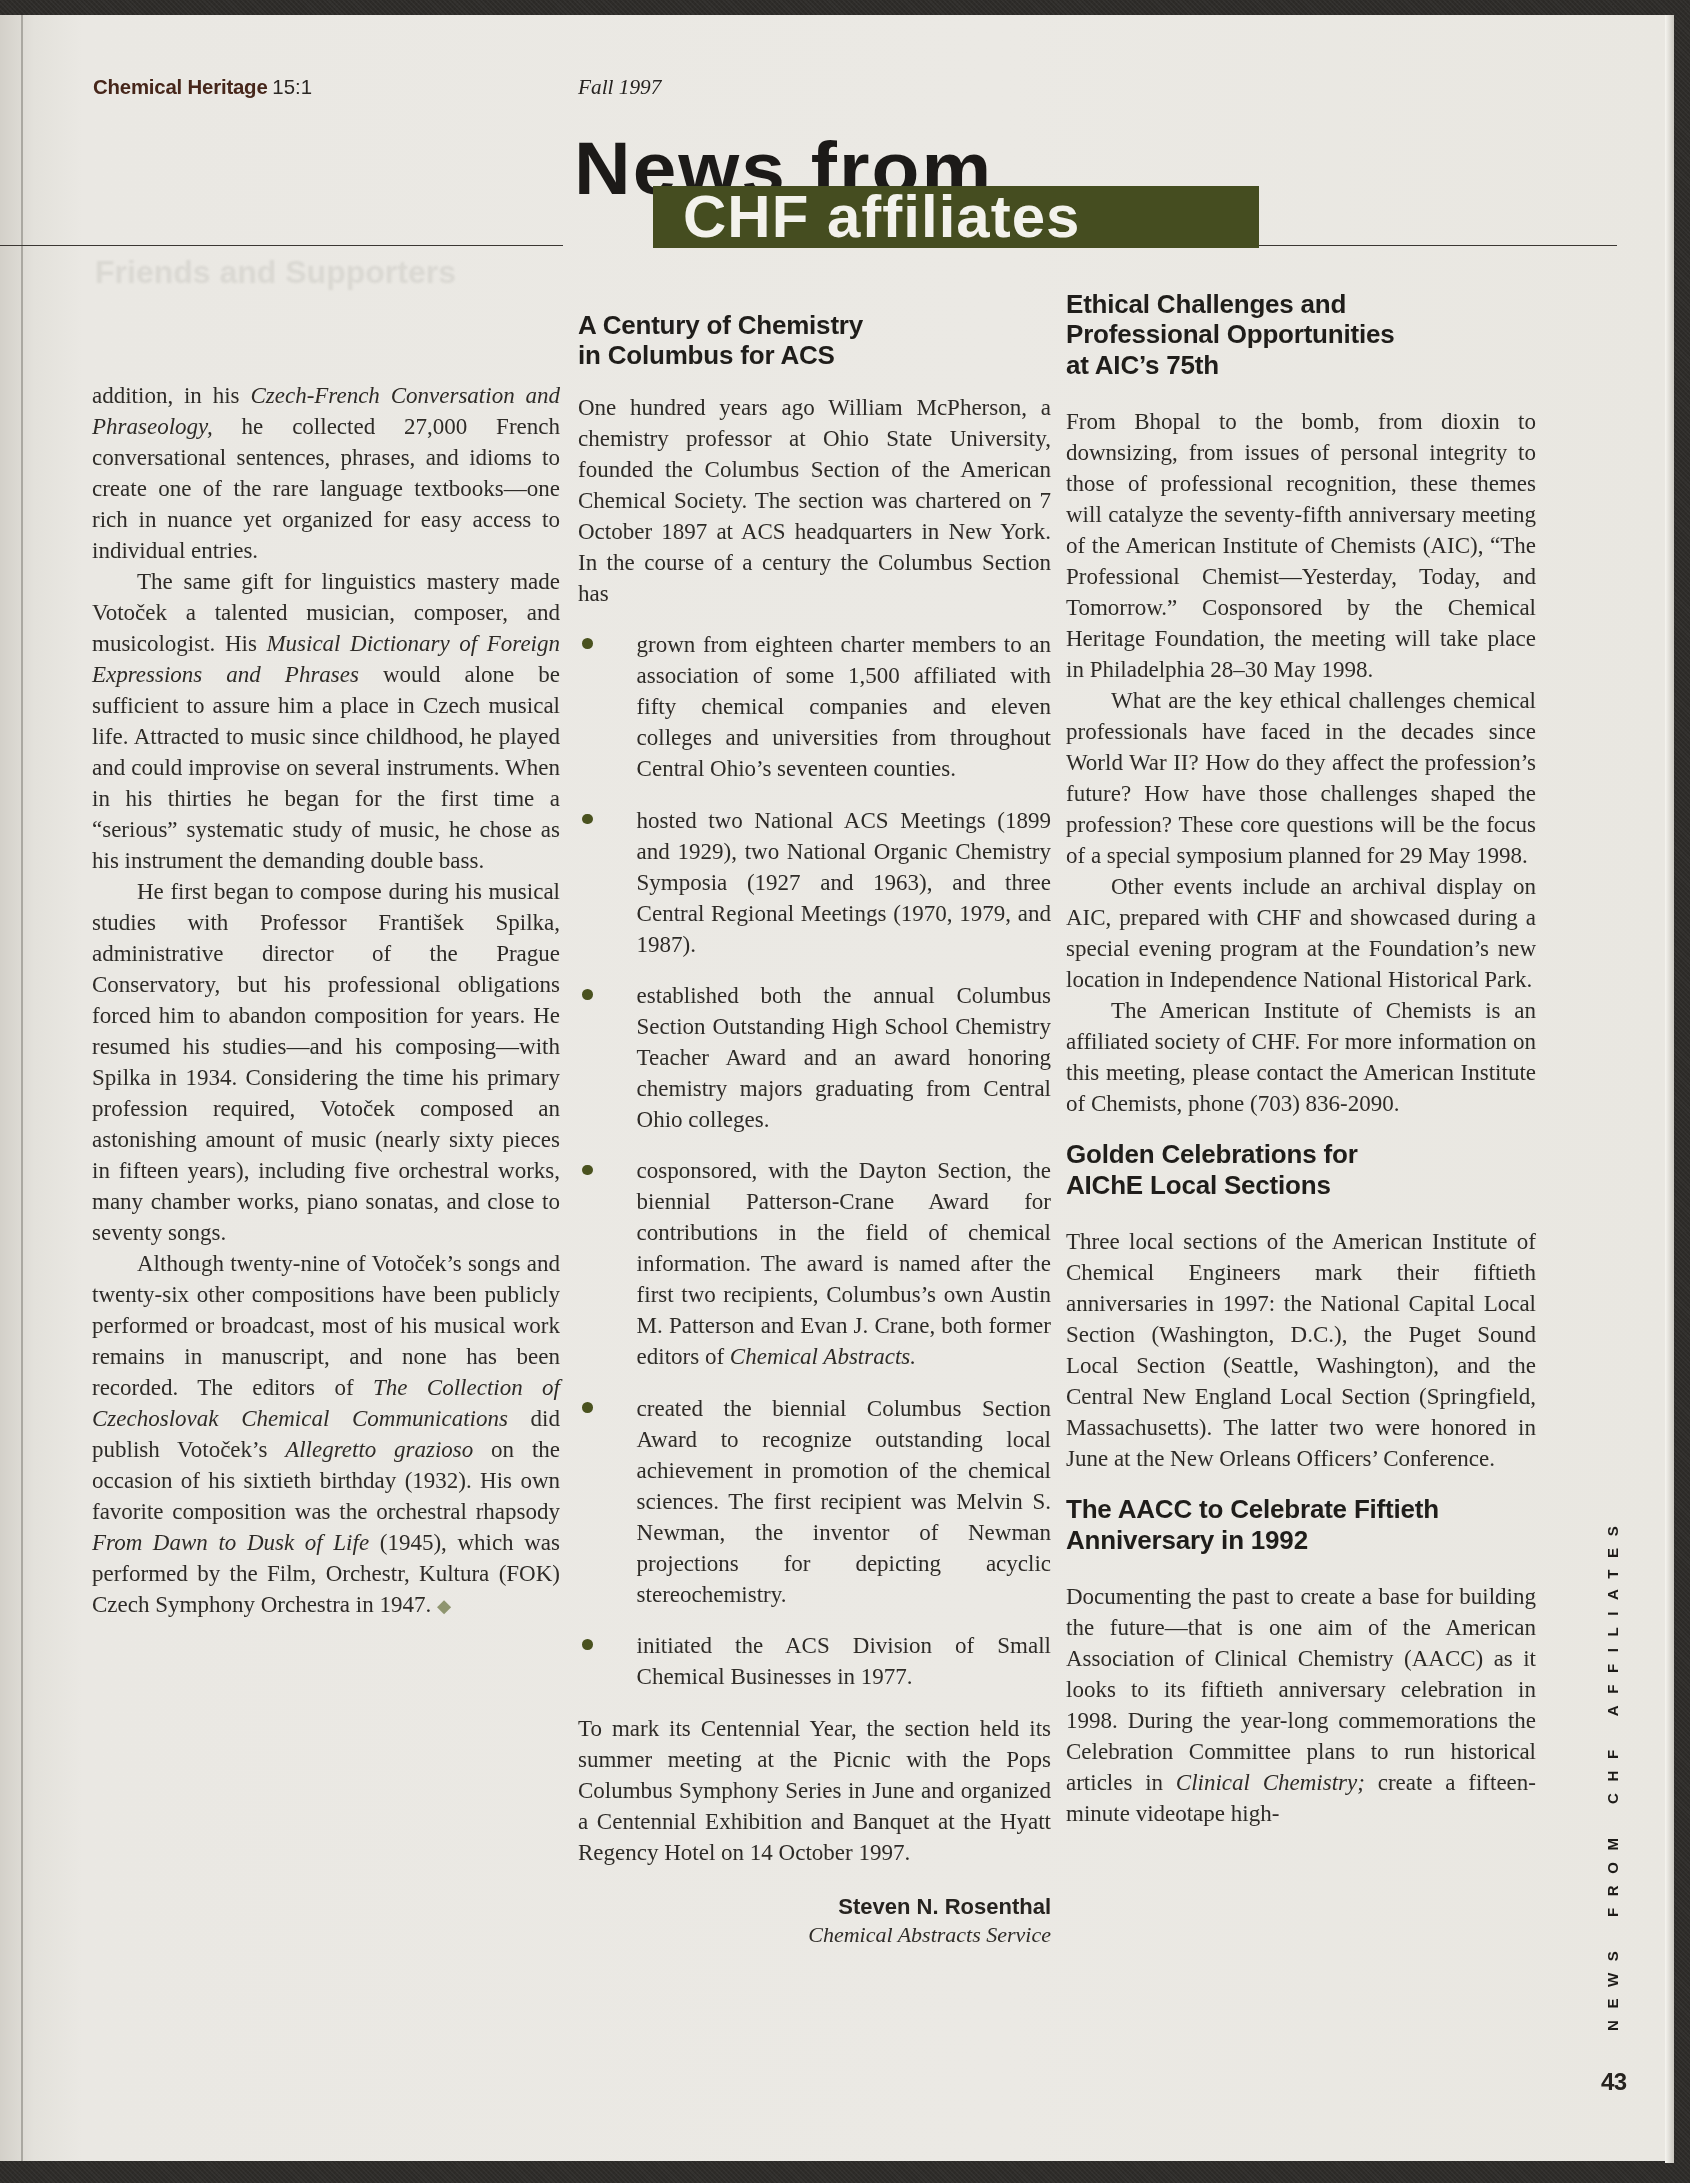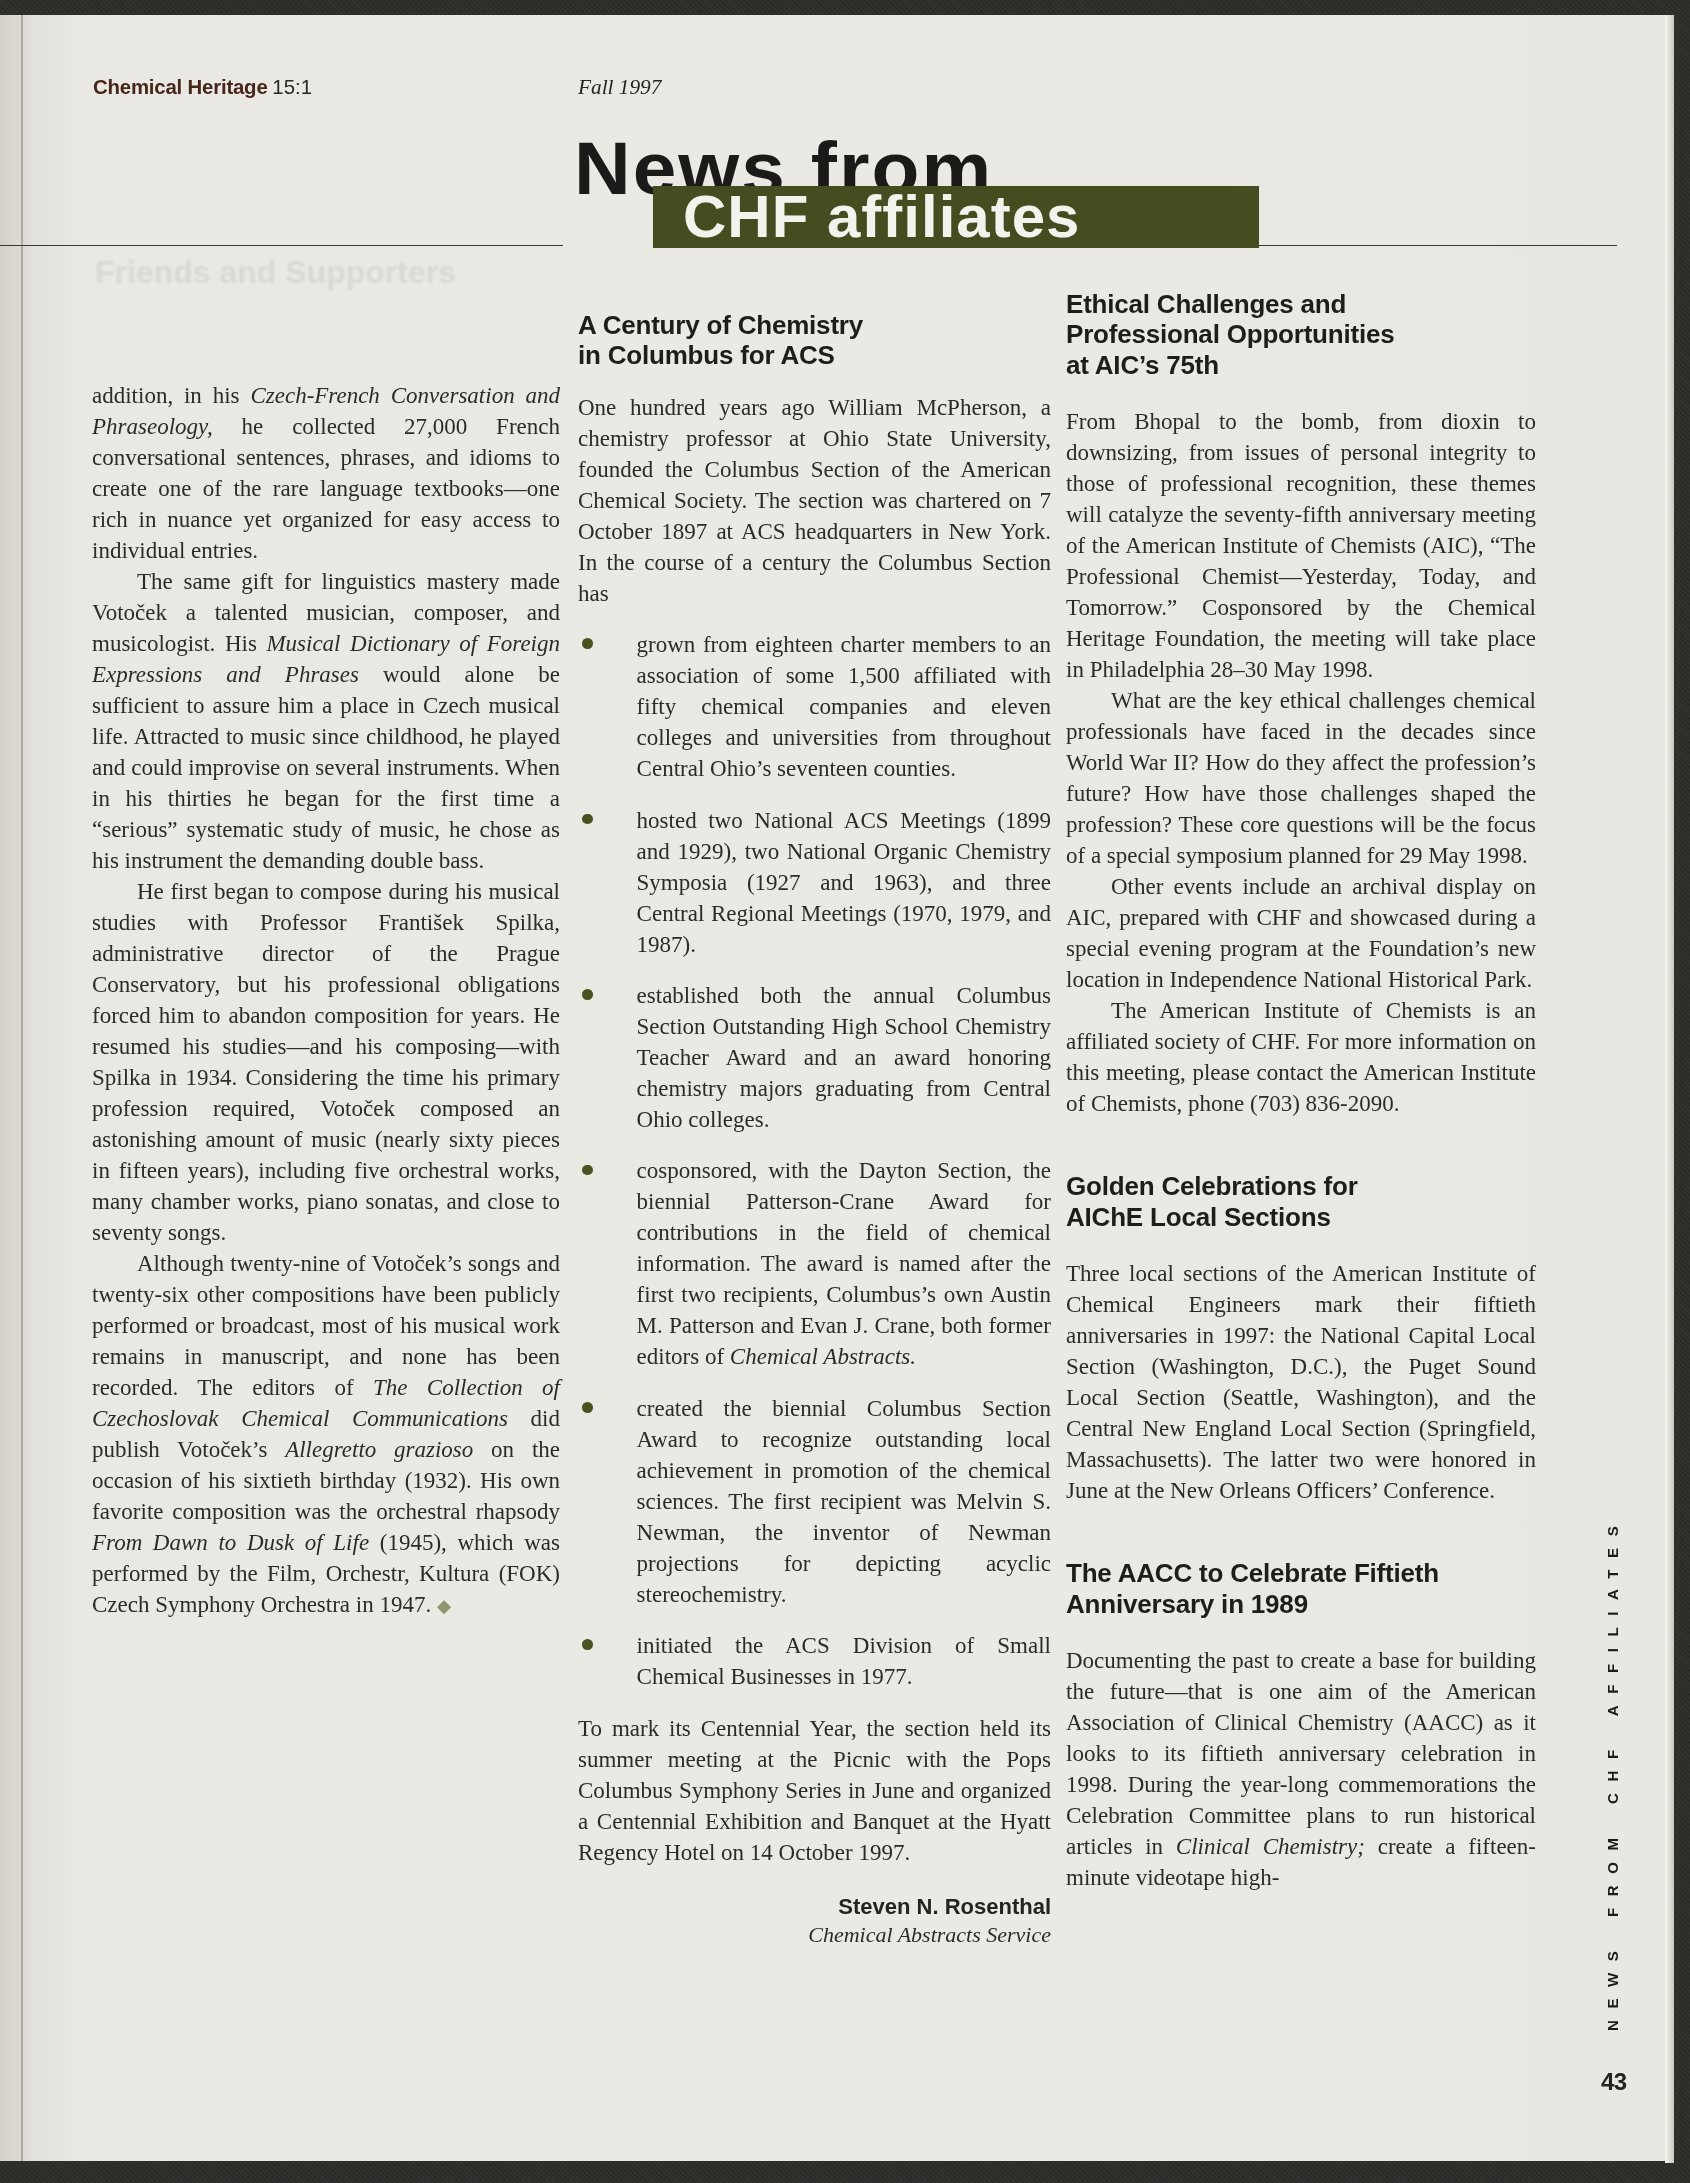--- a/index.html
+++ b/index.html
@@ -59,21 +59,21 @@
   .col p { margin:0; }
   .col-left  { left:92px;  top:365px; width:468px; }
   .col-mid   { left:578px; top:295px; width:473px; }
   .col-right { left:1066px; top:274px; width:470px; }
   .indent { text-indent:45px; }
   h3.subhead {
     font-family:"Liberation Sans",sans-serif; font-weight:bold; color:#1f1d1a;
     font-size:26px; line-height:30.5px; letter-spacing:-0.2px;
     margin:0 0 21.3px 0; white-space:pre-line; text-align:left;
   }
-  .section { margin-top:52px; }
+  .section { margin-top:20px; }
   .section:first-child { margin-top:0; }
   .col-right h3.subhead { margin-bottom:26px; }
   
   .bullets { margin-top:20.4px; }
   .bullet { display:flex; margin-bottom:20.4px; }
   .dot { flex:none; width:10.7px; height:10.7px; border-radius:50%; background:#4a521f; margin:9.2px 0 0 3.9px; }
   .bullet-text { margin-left:44px; flex:1; }
   .closing { margin-top:8.7px; }
   
   .byline { margin-top:25px; text-align:right; }
@@ -168,21 +168,21 @@
         <p class="indent"><span>Other events include an archival display on AIC, prepared with CHF and showcased during a special evening program at the Foundation’s new location in Independence National Historical Park.</span></p>
         <p class="indent"><span>The American Institute of Chemists is an affiliated society of CHF. For more information on this meeting, please contact the American Institute of Chemists, phone (703) 836-2090.</span></p>
       </div>
       <div class="section">
         <h3 class="subhead">Golden Celebrations for
 AIChE Local Sections</h3>
         <p><span>Three local sections of the American Institute of Chemical Engineers mark their fiftieth anniversaries in 1997: the National Capital Local Section (Washington, D.C.), the Puget Sound Local Section (Seattle, Washington), and the Central New England Local Section (Springfield, Massachusetts). The latter two were honored in June at the New Orleans Officers’ Conference.</span></p>
       </div>
       <div class="section">
         <h3 class="subhead">The AACC to Celebrate Fiftieth
-Anniversary in 1989</h3>
+Anniversary in 1992</h3>
         <p><span>Documenting the past to create a base for building the future—that is one aim of the American Association of Clinical Chemistry (AACC) as it looks to its fiftieth anniversary celebration in 1998. During the year-long commemorations the Celebration Committee plans to run historical articles in </span><i>Clinical Chemistry;</i><span> create a fifteen-minute videotape high-</span></p>
       </div>
     </div>
 
     <div class="vertical-label">NEWS FROM CHF AFFILIATES</div>
     <div class="page-number">43</div>
   </div>
 
   <div class="page-edge"></div>
 </div>

